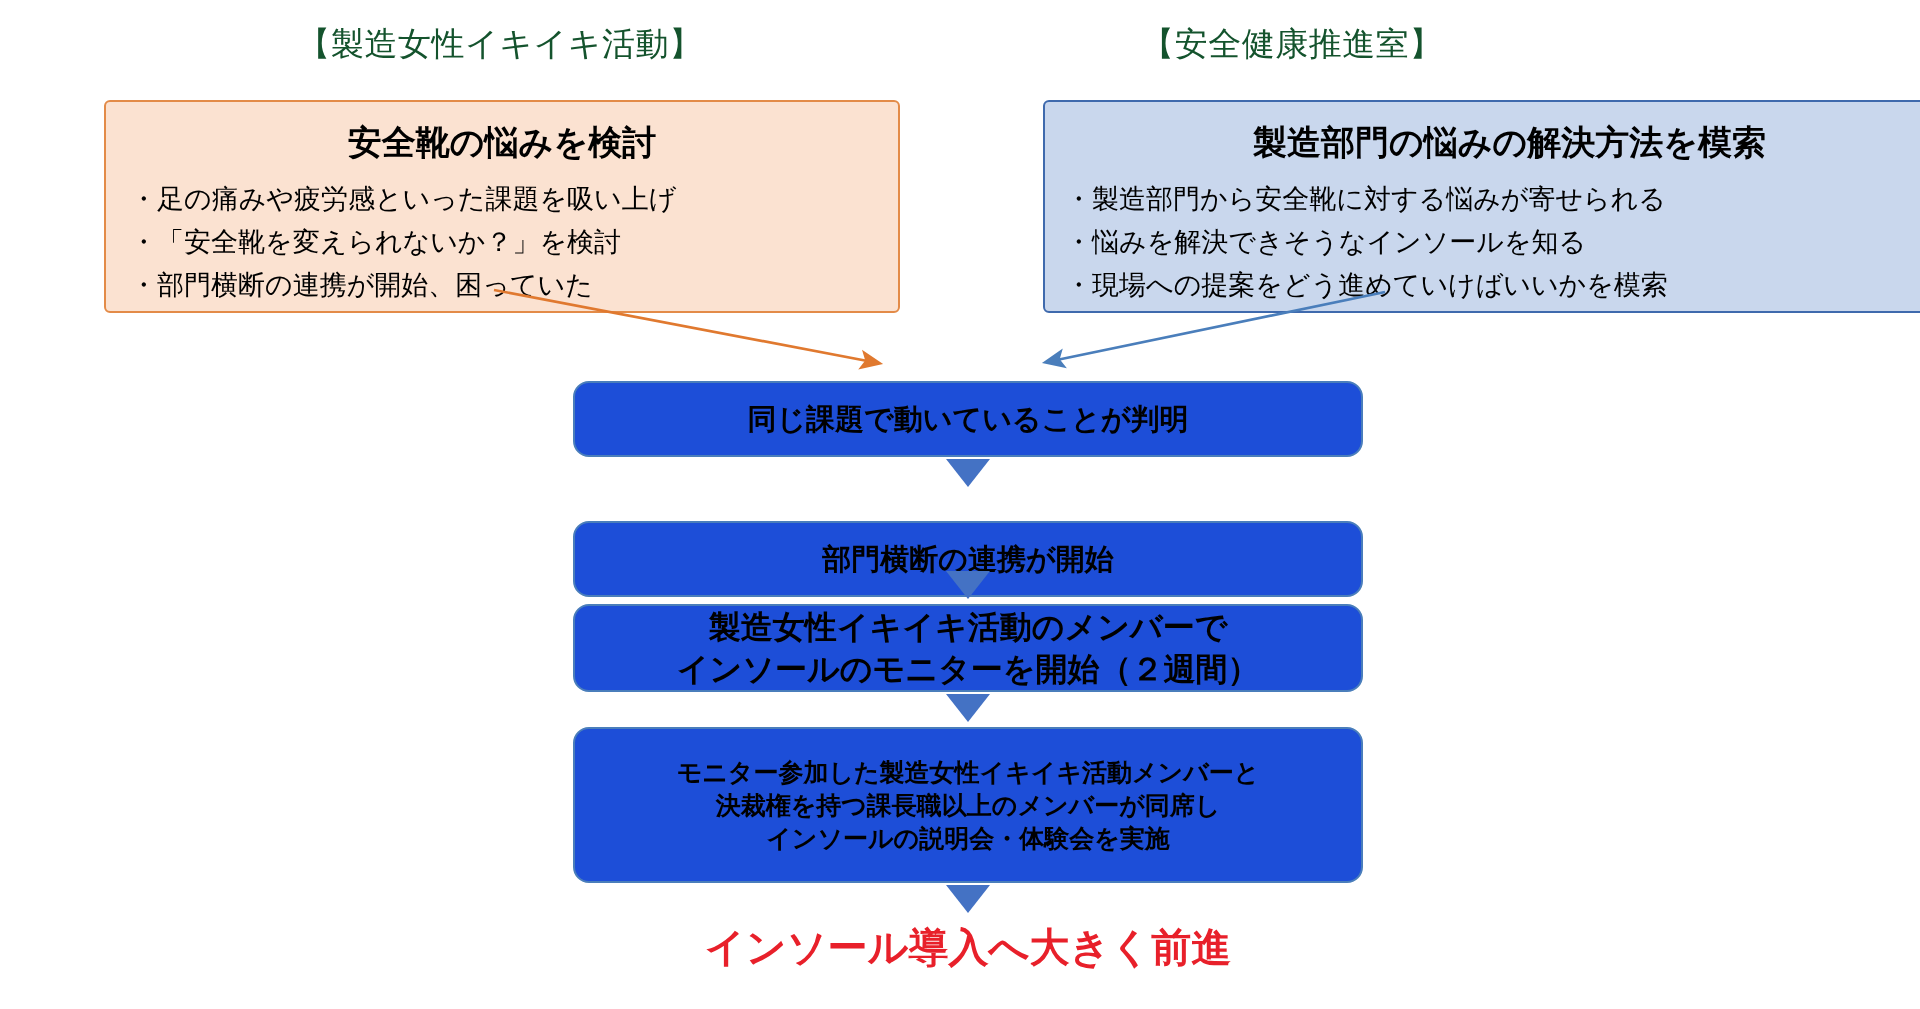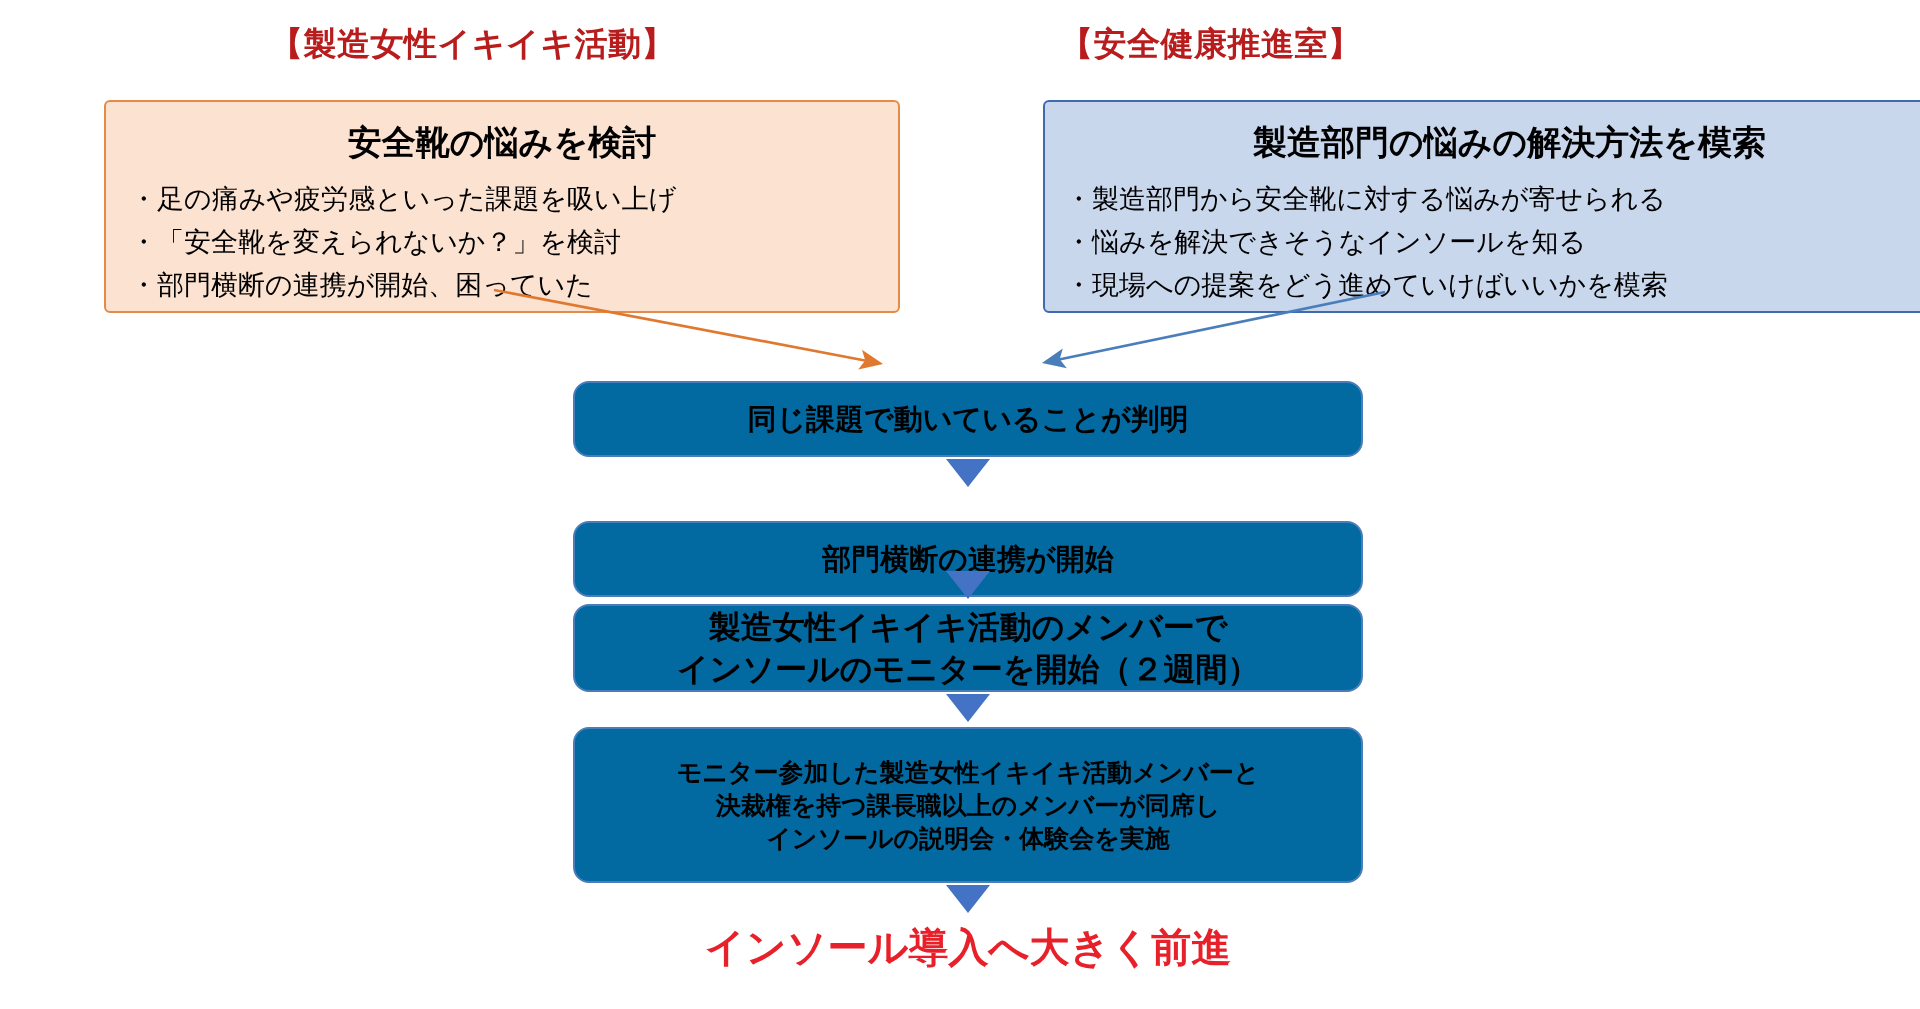--- a/index.html
+++ b/index.html
@@ -18,29 +18,29 @@
   #stage {
     position: absolute;
     left: 0; top: 0;
     width: 1920px;
     height: 1009px;
   }
 
   
   .group-heading {
     position: absolute;
-    font-weight: bold;
-    color: #b91c1c;
+    font-weight: normal;
+    color: #14532d;
     font-size: 33px;
     letter-spacing: 0.5px;
     white-space: nowrap;
-    text-align: left;
+    text-align: center;
   }
   #heading-left  { left: 270px;  top: 22px; width: 460px; }
-  #heading-right { left: 1060px; top: 22px; width: 520px; }
+  #heading-right { left: 1032px; top: 22px; width: 520px; }
 
   
   .source-box {
     position: absolute;
     box-sizing: border-box;
     border-radius: 6px;
   }
   #box-left {
     left: 104px;
     top: 100px;
@@ -87,21 +87,21 @@
     left: 0; top: 0;
     width: 1920px;
     height: 1009px;
     pointer-events: none;
   }
 
   
   .flow-box {
     position: absolute;
     box-sizing: border-box;
-    background: #0369a1;
+    background: #1d4ed8;
     border: 2.5px solid #4a7ebb;
     border-radius: 16px;
     display: flex;
     align-items: center;
     justify-content: center;
   }
   .flow-text {
     text-align: center;
     color: #000000;
     font-weight: bold;

